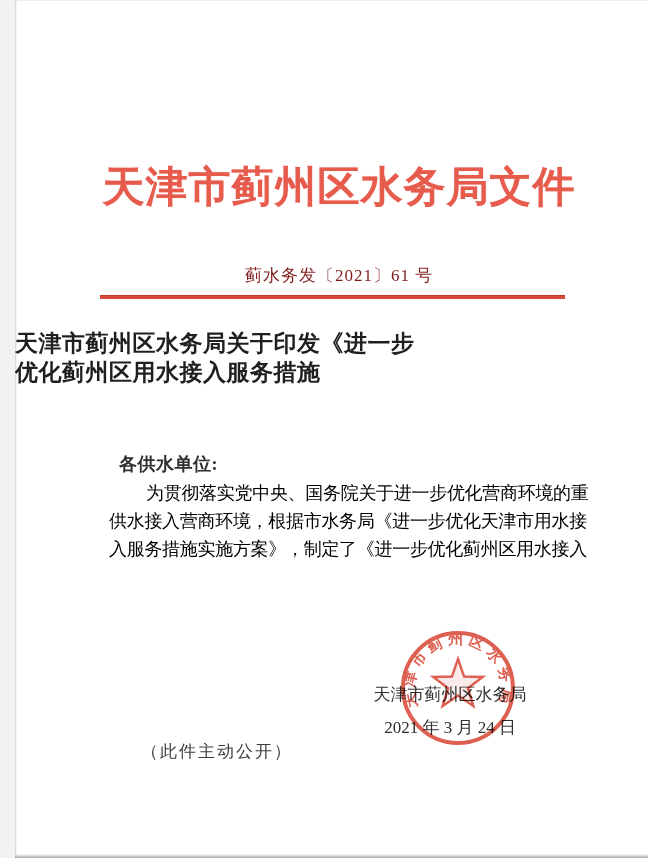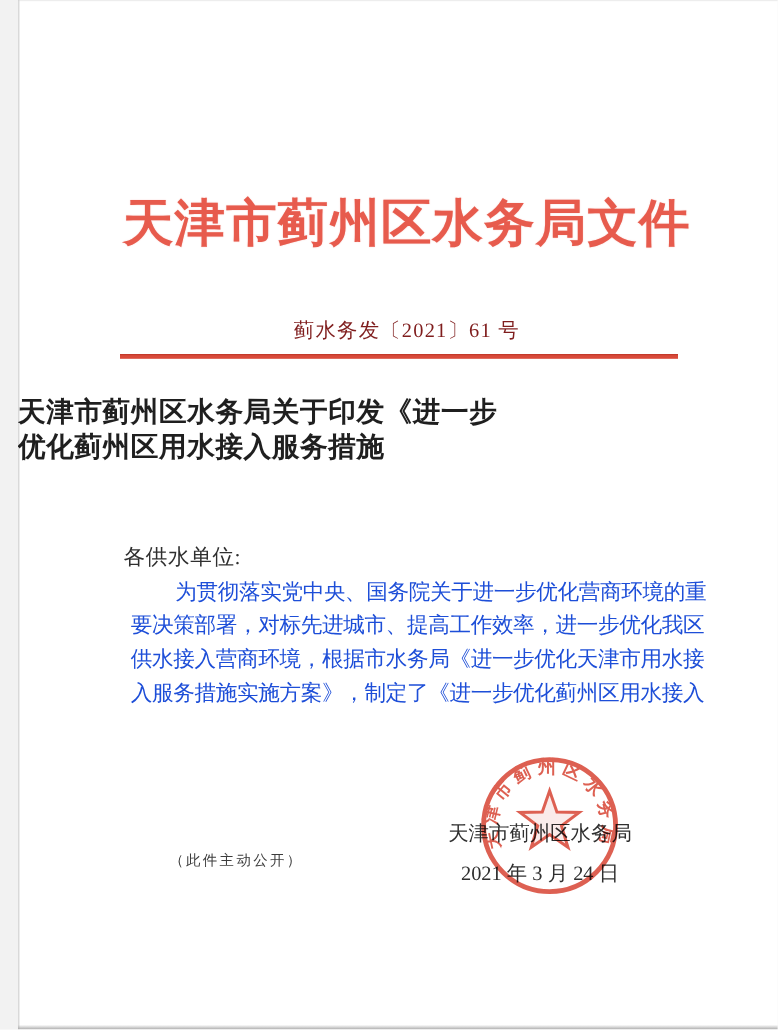--- a/index.html
+++ b/index.html
@@ -45,49 +45,50 @@
     border-top:1px solid #c43a2b;
   }
   .doc-title{
     position:absolute;left:0;top:329px;width:648px;
     text-align:left;
     font-size:23px;font-weight:bold;color:#1f1f1f;
     line-height:29px;
     letter-spacing:0.5px;
   }
   .salutation{
-    position:absolute;left:88px;top:452px;
+    position:absolute;left:104px;top:452px;
     font-size:18px;color:#2f2f2f;
     letter-spacing:0.5px;
+    font-weight:bold;
   }
   .body-block{
     position:absolute;left:94px;top:479px;width:470px;
-    font-size:18px;color:#1d4ed8;
+    font-size:18px;color:#000000;
     line-height:28px;
     letter-spacing:-0.3px;
     white-space:nowrap;
   }
   .body-line.indent{padding-left:37px;}
   .signature-block{
     position:absolute;left:345px;top:678px;width:180px;
     text-align:center;
     font-size:17px;color:#2f2f2f;
     line-height:33px;
     white-space:nowrap;
   }
   .seal{
     position:absolute;left:383px;top:628px;
     width:120px;height:120px;
     opacity:0.88;
     mix-blend-mode:multiply;
     pointer-events:none;
   }
   .footer-note{
-    position:absolute;left:126px;top:709px;
-    font-size:12px;color:#3c3c3c;
+    position:absolute;left:126px;top:740px;
+    font-size:17px;color:#3c3c3c;
     letter-spacing:2px;
   }
 </style>
 </head>
 <body>
 
 <div class="page">
 
   <div class="edge-top"></div>
   <div class="edge-left"></div>
@@ -102,21 +103,20 @@
 
   <div class="doc-title">
     <div>天津市蓟州区水务局关于印发《进一步</div>
     <div>优化蓟州区用水接入服务措施</div>
   </div>
 
   <div class="salutation">各供水单位:</div>
 
   <div class="body-block">
     <div class="body-line indent">为贯彻落实党中央、国务院关于进一步优化营商环境的重</div>
-    <div class="body-line">要决策部署，对标先进城市、提高工作效率，进一步优化我区</div>
     <div class="body-line">供水接入营商环境，根据市水务局《进一步优化天津市用水接</div>
     <div class="body-line">入服务措施实施方案》，制定了《进一步优化蓟州区用水接入</div>
   </div>
 
   <div class="signature-block">
     <div>天津市蓟州区水务局</div>
     <div>2021 年 3 月 24 日</div>
   </div>
 
   <svg class="seal" viewBox="0 0 120 120" aria-hidden="true">

